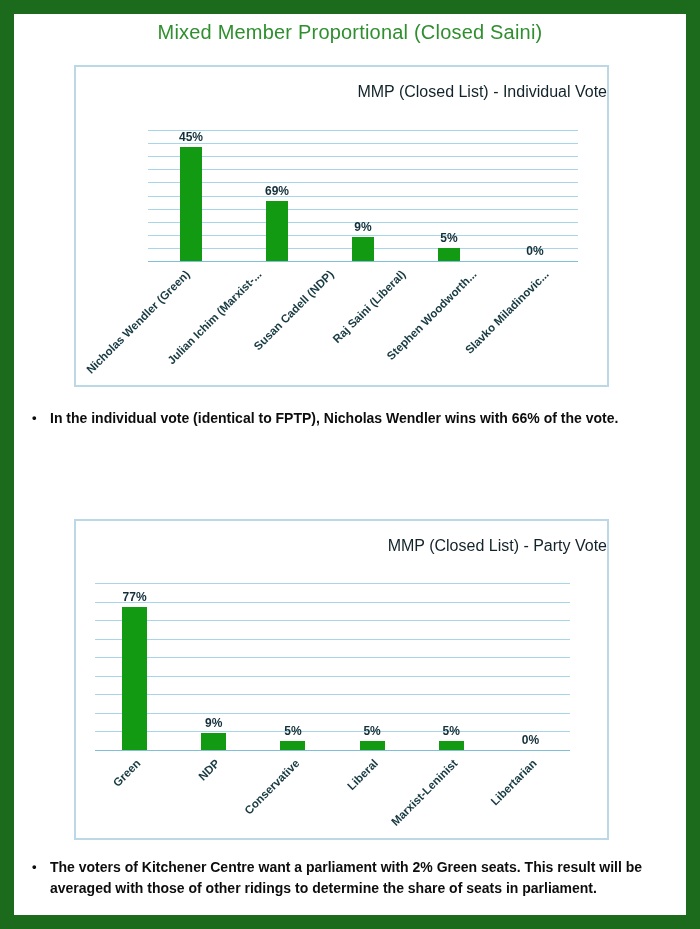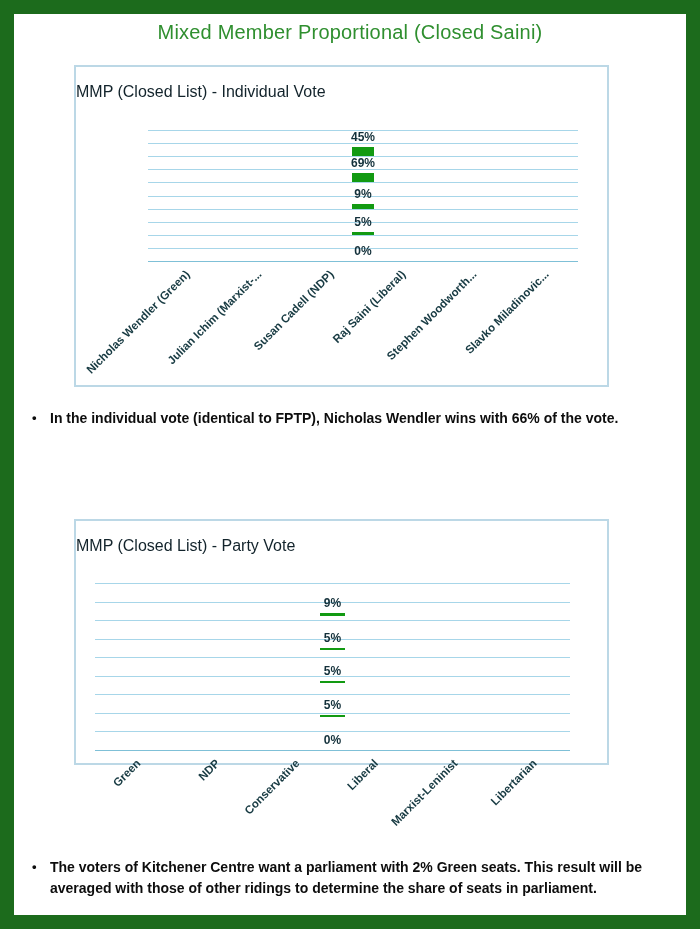--- a/index.html
+++ b/index.html
@@ -10,31 +10,31 @@
   }
   .page-title{
     position:absolute;top:7px;left:0;width:672px;text-align:center;
     font-size:20px;color:#2f8f2f;letter-spacing:.2px;
   }
   .chart-box{
     position:absolute;left:60px;width:535px;box-sizing:border-box;
     background:#fff;border:2px solid #bcd8e6;
   }
   .chart1{top:51px;height:322px;}
-  .chart2{top:505px;height:246px;}
+  .chart2{top:505px;height:321px;}
   .chart-title{
-    position:absolute;top:16px;left:0;right:0;text-align:left;
+    position:absolute;top:16px;left:0;right:0;text-align:right;
     font-size:16px;color:#12232b;
   }
   .plot{position:absolute;}
   .chart1 .plot{left:72px;right:29px;top:63px;height:131px;}
   .chart2 .plot{left:19px;right:37px;top:62px;height:167px;}
   .gridline{position:absolute;left:0;right:0;height:1px;background:#a7d6e9;}
   .gridline.axis-line{background:#7fc0d7;}
-  .bars-row{position:absolute;left:0;right:0;top:0;bottom:0;display:flex;flex-direction:column;}
+  .bars-row{position:absolute;left:0;right:0;top:0;bottom:0;display:flex;}
   .bar-slot{flex:1;display:flex;flex-direction:column;justify-content:flex-end;align-items:center;position:relative;z-index:2;}
   .bar-value{font-size:12px;font-weight:700;color:#13303a;margin-bottom:3px;}
   .bar{width:22px;}
   .chart2 .bar{width:25px;}
   .x-axis-labels{position:absolute;}
   .chart1 .x-axis-labels{left:72px;right:29px;top:194px;height:126px;}
   .chart2 .x-axis-labels{left:19px;right:37px;top:229px;height:90px;}
   .x-label{
     position:absolute;top:7px;white-space:nowrap;
     transform:rotate(-45deg);transform-origin:100% 0;
@@ -116,20 +116,24 @@
         <div class="gridline" style="top: 22.2222%;"></div>
         <div class="gridline" style="top: 33.3333%;"></div>
         <div class="gridline" style="top: 44.4444%;"></div>
         <div class="gridline" style="top: 55.5556%;"></div>
         <div class="gridline" style="top: 66.6667%;"></div>
         <div class="gridline" style="top: 77.7778%;"></div>
         <div class="gridline" style="top: 88.8889%;"></div>
         <div class="gridline axis-line" style="top: 100%;"></div>
         <div class="bars-row">
           <div class="bar-slot">
+            <div class="bar-value">77%</div>
+            <div class="bar" style="height: 85.5556%; background: rgb(18, 154, 18);"></div>
+          </div>
+          <div class="bar-slot">
             <div class="bar-value">9%</div>
             <div class="bar" style="height: 10%; background: rgb(18, 154, 18);"></div>
           </div>
           <div class="bar-slot">
             <div class="bar-value">5%</div>
             <div class="bar" style="height: 5.55556%; background: rgb(18, 154, 18);"></div>
           </div>
           <div class="bar-slot">
             <div class="bar-value">5%</div>
             <div class="bar" style="height: 5.55556%; background: rgb(18, 154, 18);"></div>

